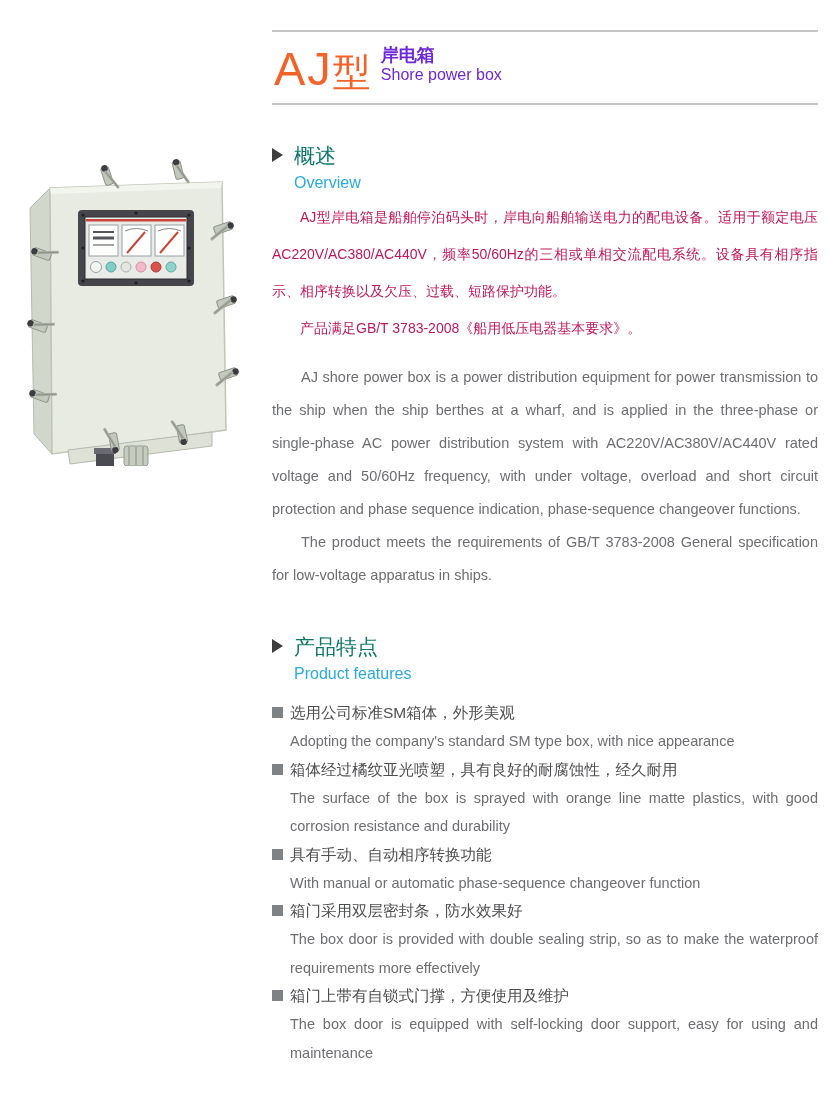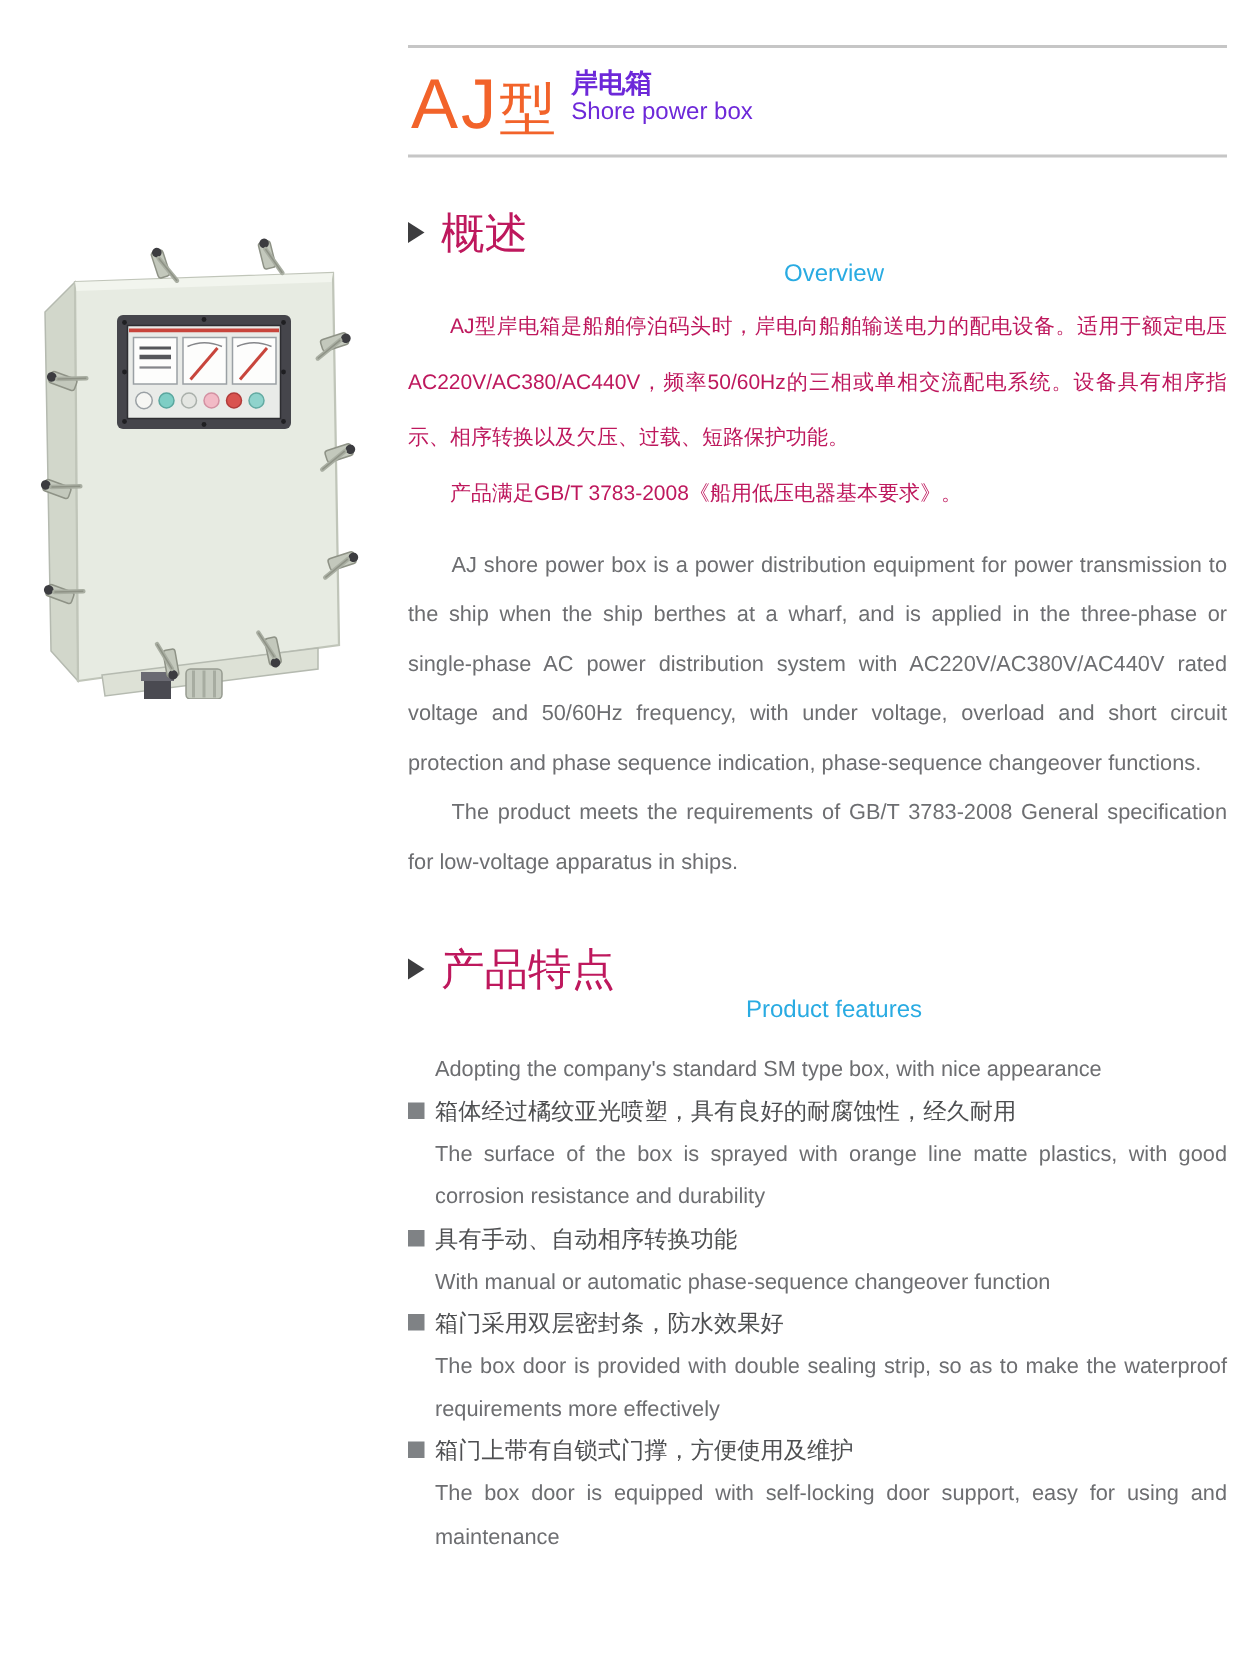--- a/index.html
+++ b/index.html
@@ -18,22 +18,22 @@
   .model{color:#f2632a;font-weight:300;line-height:1;}
   .model .aj{font-size:47px;letter-spacing:2px;}
   .model .xing{font-size:38px;}
   .subtitle{margin-left:10px;padding-bottom:1px;color:#6d28d9;}
   .subtitle .cn{font-size:18px;font-weight:bold;line-height:20px;}
   .subtitle .en{font-size:16px;line-height:19px;}
   
   .sec-head{position:relative;padding-left:22px;}
   .tri{position:absolute;left:0;top:7px;width:0;height:0;
        border-left:11px solid #3d3d3f;border-top:7px solid transparent;border-bottom:7px solid transparent;}
-  .sec-cn{font-size:29px;color:#be185d;line-height:30px;margin-top:36px;}
-  .sec-en{font-size:16px;color:#29abe2;line-height:21px;margin-top:1px;text-align:center;}
+  .sec-cn{font-size:21px;color:#0f766e;line-height:30px;margin-top:36px;}
+  .sec-en{font-size:16px;color:#29abe2;line-height:21px;margin-top:1px;}
   .sec-overview{margin-top:27px;}
   .sec-features{margin-top:40px;}
   
   .cn-para{font-size:14px;color:#be185d;line-height:37px;text-align:justify;
            text-indent:2em;margin:6px 0 0;}
   .cn-para.std{margin:0;}
   .en-para{font-size:14.5px;color:#6d6e71;line-height:33px;text-align:justify;
            text-indent:2em;margin:14px 0 0;}
   .en-para.last{margin:0;}
   
@@ -153,20 +153,21 @@
   <div class="sec-features">
     <div class="sec-head">
       <span class="tri"></span>
       <div class="sec-cn">产品特点</div>
       <div class="sec-en">Product features</div>
     </div>
 
     <div class="features-list">
 
       <div class="feature">
+        <p class="feature-title"><span class="bullet"></span><span>选用公司标准SM箱体，外形美观</span></p>
         <p class="feature-en">Adopting the company's standard SM type box, with nice appearance</p>
       </div>
 
       <div class="feature">
         <p class="feature-title"><span class="bullet"></span><span>箱体经过橘纹亚光喷塑，具有良好的耐腐蚀性，经久耐用</span></p>
         <p class="feature-en">The surface of the box is sprayed with orange line matte plastics, with good corrosion resistance and durability</p>
       </div>
 
       <div class="feature">
         <p class="feature-title"><span class="bullet"></span><span>具有手动、自动相序转换功能</span></p>

